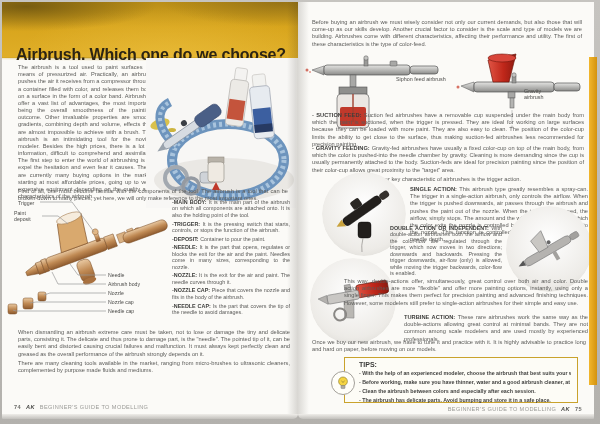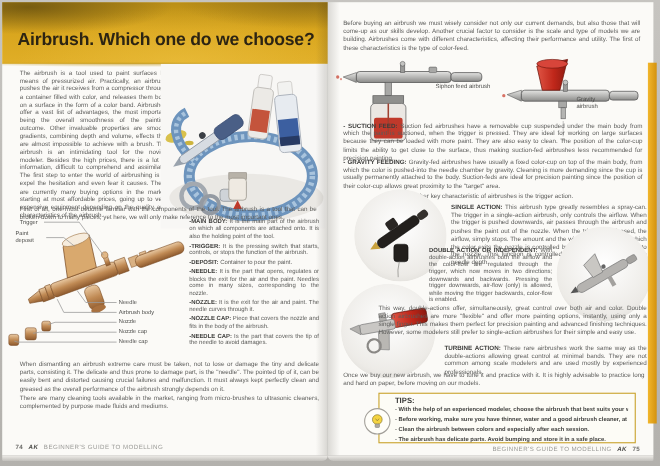--- a/index.html
+++ b/index.html
@@ -18,21 +18,21 @@
 
   
   .lp-header { position:absolute; left:0; top:0; width:296px; height:56px;
     background:
       radial-gradient(ellipse at 8% 8%, rgba(72,56,12,0.6), rgba(72,56,12,0) 34%),
       radial-gradient(ellipse at 94% 2%, rgba(110,84,20,0.45), rgba(110,84,20,0) 30%),
       radial-gradient(ellipse at 55% 100%, rgba(238,194,66,0.55), rgba(238,194,66,0) 65%),
       linear-gradient(180deg,#b98e17 0%, #d8a51d 45%, #e0ae27 100%); }
   .lp-header::after { content:""; position:absolute; left:0; bottom:-3px; width:100%; height:4px;
     background:radial-gradient(ellipse at 40% 0%, rgba(190,150,30,0.8), rgba(190,150,30,0) 70%); }
-  .lp-title { position:absolute; left:14px; top:26px; font-size:16px; font-weight:700; letter-spacing:-0.2px; color:#2c2413; }
+  .lp-title { position:absolute; left:14px; top:44px; font-size:16px; font-weight:700; letter-spacing:-0.2px; color:#2c2413; }
   .bodytxt { font-size:5.7px; line-height:1.26; color:#5b5b59; text-align:justify; }
   .lp-intro { position:absolute; left:16px; top:62px; width:134px; }
   .lp-photo { position:absolute; left:144px; top:56px; width:150px; height:150px; }
   .lp-comp-intro { position:absolute; left:16px; top:186px; width:270px; }
   .lp-diagram { position:absolute; left:4px; top:196px; width:162px; height:150px; }
   .dlabel { position:absolute; font-size:5.2px; color:#4c4c4a; line-height:1.1; z-index:3; }
   .lbl-trigger { left:16px; top:199px; }
   .lbl-paint { left:12px; top:209px; width:26px; }
   .lbl-needle { left:106px; top:271px; }
   .lbl-body { left:106px; top:280px; }

